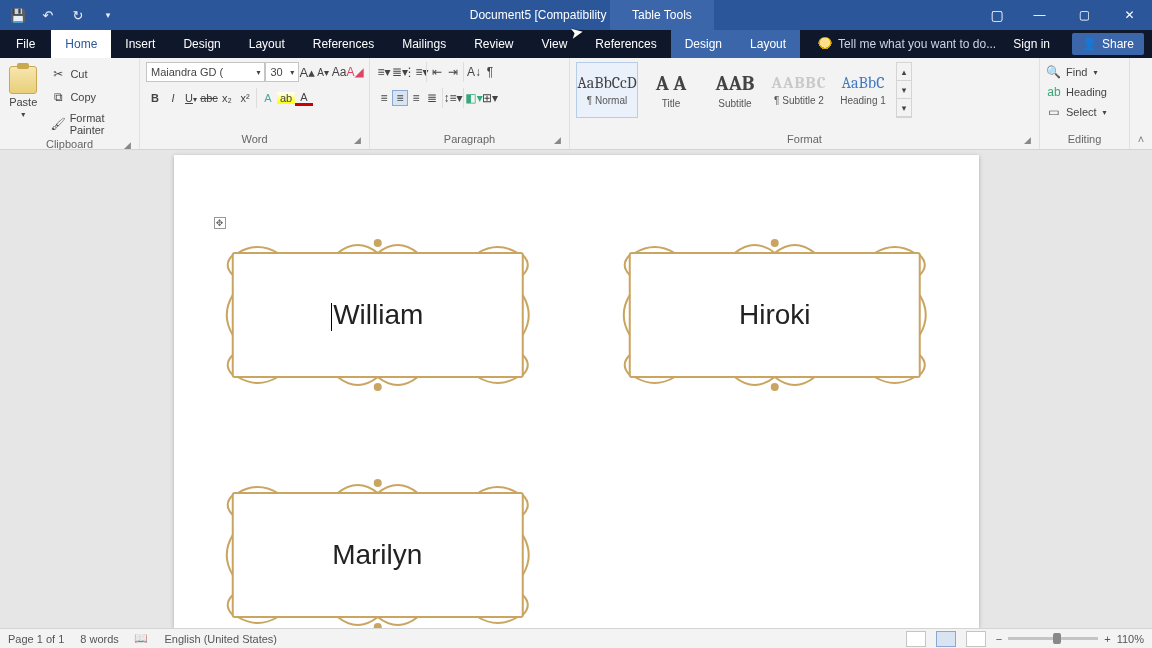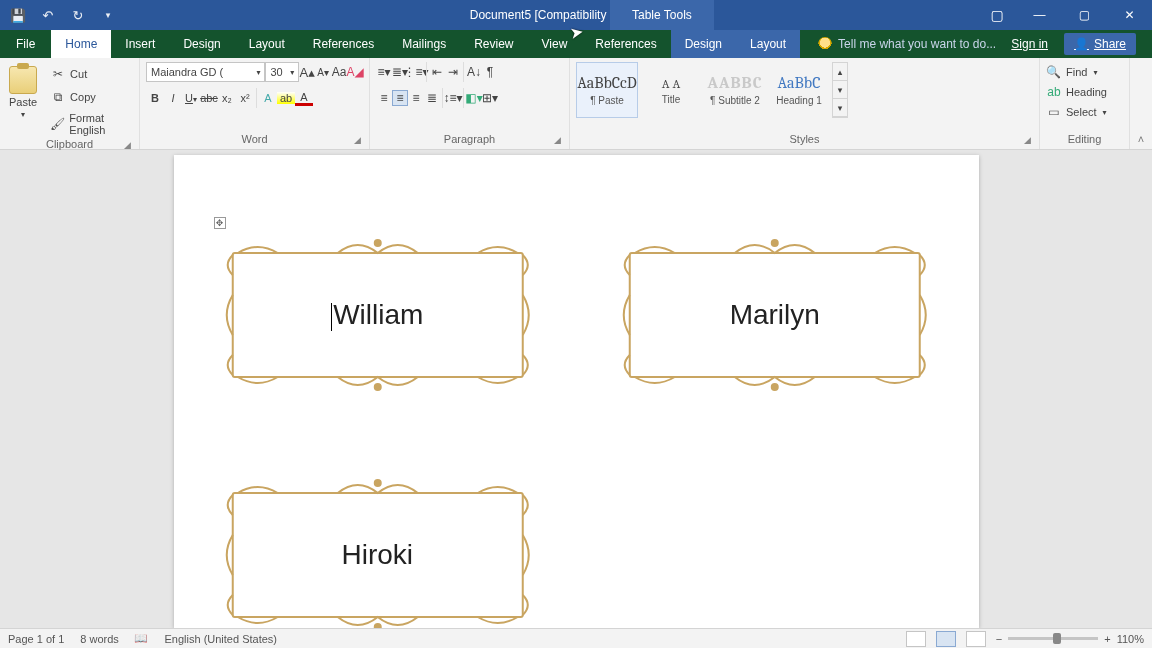--- a/index.html
+++ b/index.html
@@ -9,27 +9,27 @@
   .titlebar { background: #2b579a; height: 30px; display: flex; align-items: center; color: #fff; font-size: 12px; position: relative; }
   .titlebar .qat { display: flex; align-items: center; gap: 14px; padding-left: 10px; }
   .titlebar .qat .qicon { width: 16px; height: 16px; display: flex; align-items: center; justify-content: center; font-size: 13px; color: #fff; opacity: .9; }
   .titlebar .doctitle { position: absolute; left: 50%; transform: translateX(-50%); }
   .titlebar .tools { position: absolute; left: 610px; top: 0; height: 30px; background: #3b67aa; padding: 0 22px; display: flex; align-items: center; font-size: 12px; }
   .titlebar .winctrls { position: absolute; right: 0; display: flex; height: 30px; }
   .titlebar .winctrls .wc { width: 45px; display: flex; align-items: center; justify-content: center; font-size: 12px; }
   .titlebar .winctrls .ribopt { width: 40px; font-size: 14px; }
 
   
-  .tabs { background: #14532d; height: 28px; display: flex; align-items: stretch; color: #fff; font-size: 12px; }
+  .tabs { background: #0f172a; height: 28px; display: flex; align-items: stretch; color: #fff; font-size: 12px; }
   .tabs .tab { padding: 0 14px; display: flex; align-items: center; cursor: default; }
   .tabs .tab.file { padding: 0 16px; }
   .tabs .tab.active { background: #fff; color: #2b579a; }
   .tabs .spacer { flex: 1; display: flex; align-items: center; padding-left: 18px; color: #c9d5ea; }
   .tabs .spacer .bulb { width: 14px; height: 14px; margin-right: 6px; background: radial-gradient(circle at 50% 40%, #ffe08a 0 45%, #d7a800 46% 60%, transparent 61%); border-radius: 50%; }
-  .tabs .right { display: flex; align-items: center; padding-right: 16px; gap: 6px; text-decoration: underline; }
+  .tabs .right { display: flex; align-items: center; padding-right: 8px; gap: 12px; }
   .tabs .right .signin { padding: 0 10px; }
   .tabs .right .share { background: #3b67aa; padding: 4px 10px; display: flex; align-items: center; gap: 5px; border-radius: 2px; }
   .tabs .tab.context { background: #3b67aa; }
 
   
   .ribbon { background: #f3f3f3; height: 92px; border-bottom: 1px solid #d4d4d4; display: flex; font-size: 11px; color: #444; }
   .group { border-right: 1px solid #e0e0e0; display: flex; flex-direction: column; justify-content: space-between; padding: 4px 6px 2px 6px; position: relative; }
   .group .label { text-align: center; font-size: 11px; color: #666; padding-bottom: 2px; position: relative; }
   .group .dlaunch { position: absolute; right: 2px; bottom: 2px; font-size: 9px; color: #888; }
   .row { display: flex; align-items: center; }
@@ -52,21 +52,21 @@
 
   
   .g-para { width: 200px; }
 
   
   .g-styles { flex: 1; }
   .stylelist { display: flex; gap: 2px; align-items:flex-start; }
   .stylebox { width: 62px; height: 56px; border: 1px solid transparent; display:flex; flex-direction:column; align-items:center; justify-content:center; gap:3px; font-size:10px; }
   .stylebox.sel { border:1px solid #b7cce8; background:#eaf1fb; }
   .stylebox .prev { font-size:16px; font-family: Cambria, Georgia, serif; }
-  .stylebox .prev.big { font-size:13px; font-weight:400; }
+  .stylebox .prev.big { font-size:20px; font-weight:700; }
   .stylebox .prev.gray { color:#c9c9c9; font-weight:700; letter-spacing:1px; }
   .stylebox .prev.blue { color:#4178c1; }
   .stylebox .cap { font-size:10px; color:#555; }
   .stylebtns { width:16px; display:flex; flex-direction:column; border:1px solid #d4d4d4; }
   .stylebtns div { height:18px; display:flex; align-items:center; justify-content:center; font-size:9px; border-bottom:1px solid #d4d4d4; }
 
   
   .g-edit { width: 90px; }
   .g-edit .erow { display:flex; align-items:center; gap:4px; padding:2px 0; }
 
@@ -152,21 +152,21 @@
         <div class="btn">
             <span class="ic">✂</span>
             <span>Cut</span>
           </div>
         <div class="btn">
             <span class="ic">⧉</span>
             <span>Copy</span>
           </div>
         <div class="btn">
             <span class="ic">🖌</span>
-            <span>Format English</span>
+            <span>Format Painter</span>
           </div>
       </div>
     </div>
     <div class="label"><span>Clipboard</span><span class="dlaunch">◢</span></div>
   </div>
 
   <div class="group g-font">
     <div style="display:flex; flex-direction:column; gap:6px">
       <div class="row">
         <div class="fontname">
@@ -223,41 +223,45 @@
         <span class="ic">⊞▾</span>
       </div>
     </div>
     <div class="label"><span>Paragraph</span><span class="dlaunch">◢</span></div>
   </div>
 
   <div class="group g-styles">
     <div class="stylelist" id="stylelist">
         <div class="stylebox sel">
           <div class="prev ">AaBbCcD</div>
-          <div class="cap">¶ Paste</div>
+          <div class="cap">¶ Normal</div>
         </div>
         <div class="stylebox">
           <div class="prev big">A A</div>
           <div class="cap">Title</div>
+        </div>
+        <div class="stylebox">
+          <div class="prev big">AAB</div>
+          <div class="cap">Subtitle</div>
         </div>
         <div class="stylebox">
           <div class="prev gray">AABBC</div>
           <div class="cap">¶ Subtitle 2</div>
         </div>
         <div class="stylebox">
           <div class="prev blue">AaBbC</div>
           <div class="cap">Heading 1</div>
         </div>
         <div class="stylebtns">
           <div>▴</div>
           <div>▾</div>
           <div>▾</div>
         </div>
       </div>
-    <div class="label"><span>Styles</span><span class="dlaunch">◢</span></div>
+    <div class="label"><span>Format</span><span class="dlaunch">◢</span></div>
   </div>
 
   <div class="group g-edit">
     <div>
       <div class="erow">
           <span class="ic">🔍</span>
           <span>Find</span>
           <span style="font-size:8px;margin-left:2px">▾</span>
         </div>
       <div class="erow">
@@ -301,36 +305,36 @@
     <rect x="15" y="18" width="290" height="124" rx="2"></rect>
     <path d="M15 40 q-10 -10 0 -20 M15 120 q-10 10 0 20 M305 40 q10 -10 0 -20 M305 120 q10 10 0 20"></path>
     <path d="M120 18 q20 -16 40 -0 q20 -16 40 0"></path>
     <path d="M120 142 q20 16 40 0 q20 16 40 0"></path>
     <circle cx="160" cy="8" r="3" fill="#c9a561"></circle>
     <circle cx="160" cy="152" r="3" fill="#c9a561"></circle>
     <path d="M15 60 q-12 20 0 40 M305 60 q12 20 0 40"></path>
     <path d="M60 18 q-20 -12 -40 0 M260 18 q20 -12 40 0 M60 142 q-20 12 -40 0 M260 142 q20 12 40 0"></path>
   </g>
 </svg>
-          <div class="name">Marilyn</div>
+          <div class="name">Hiroki</div>
         </div>
         <div class="card">
           <svg viewBox="0 0 320 160">
   <g fill="none" stroke="#c9a561" stroke-width="2">
     <rect x="15" y="18" width="290" height="124" rx="2"></rect>
     <path d="M15 40 q-10 -10 0 -20 M15 120 q-10 10 0 20 M305 40 q10 -10 0 -20 M305 120 q10 10 0 20"></path>
     <path d="M120 18 q20 -16 40 -0 q20 -16 40 0"></path>
     <path d="M120 142 q20 16 40 0 q20 16 40 0"></path>
     <circle cx="160" cy="8" r="3" fill="#c9a561"></circle>
     <circle cx="160" cy="152" r="3" fill="#c9a561"></circle>
     <path d="M15 60 q-12 20 0 40 M305 60 q12 20 0 40"></path>
     <path d="M60 18 q-20 -12 -40 0 M260 18 q20 -12 40 0 M60 142 q-20 12 -40 0 M260 142 q20 12 40 0"></path>
   </g>
 </svg>
-          <div class="name">Hiroki</div>
+          <div class="name">Marilyn</div>
         </div>
       </div>
   </div>
 </div>
 
 <div class="status">
   <span>Page 1 of 1</span>
   <span>8 words</span>
   <span>📖</span>
   <span>English (United States)</span>

